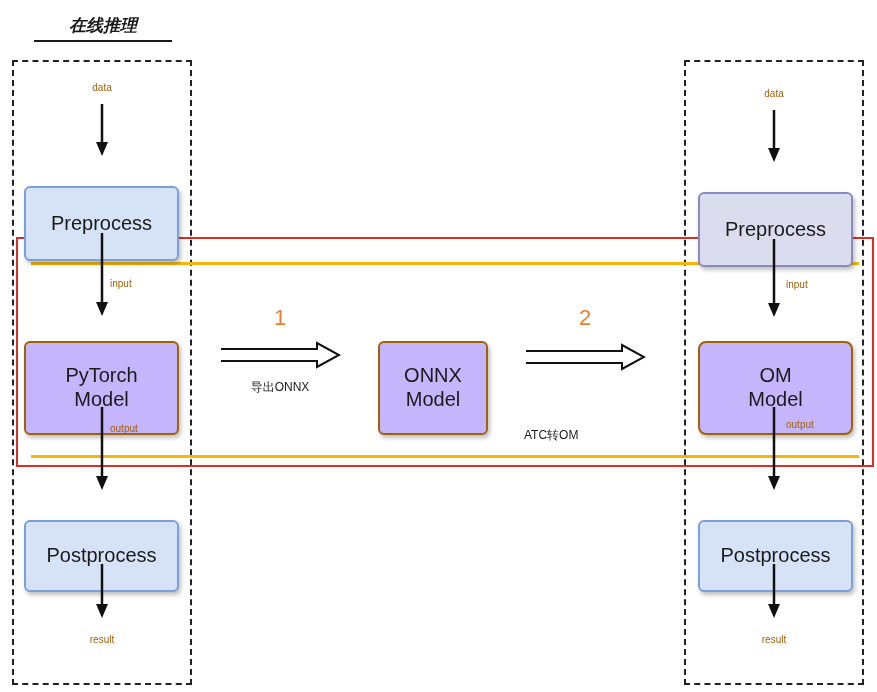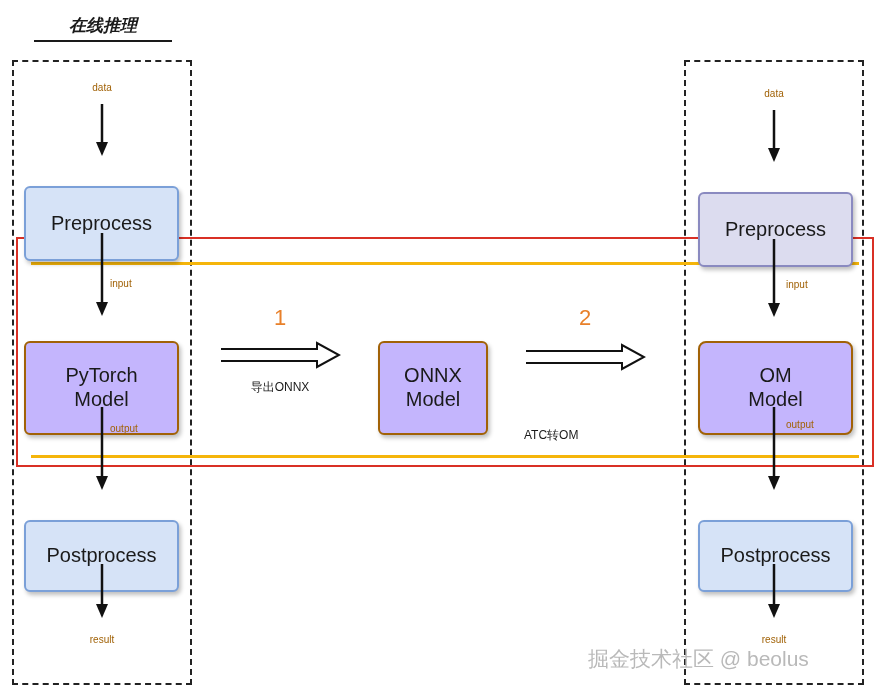--- a/index.html
+++ b/index.html
@@ -230,15 +230,14 @@
   <div class="abs step-num" style="left:524px; top:305px; width:122px; text-align:center;">2</div>
 
   <div class="abs" style="left:524px; top:342px;">
     <svg width="122" height="32" viewBox="0 0 122 32">
       <polyline points="2,9 98,9 98,3 120,15 98,27 98,21 2,21" fill="none" stroke="#111" stroke-width="2"></polyline>
     </svg>
   </div>
 
   <div class="abs label-cn" style="left:524px; top:383px; width:122px; text-align:left;margin-top:44px;">ATC转OM</div>
 
-  <div class="abs watermark" style="left:588px; top:645px;">掘金技术社区 @ beolus</div>
 
 </div>
 
 </body></html>

